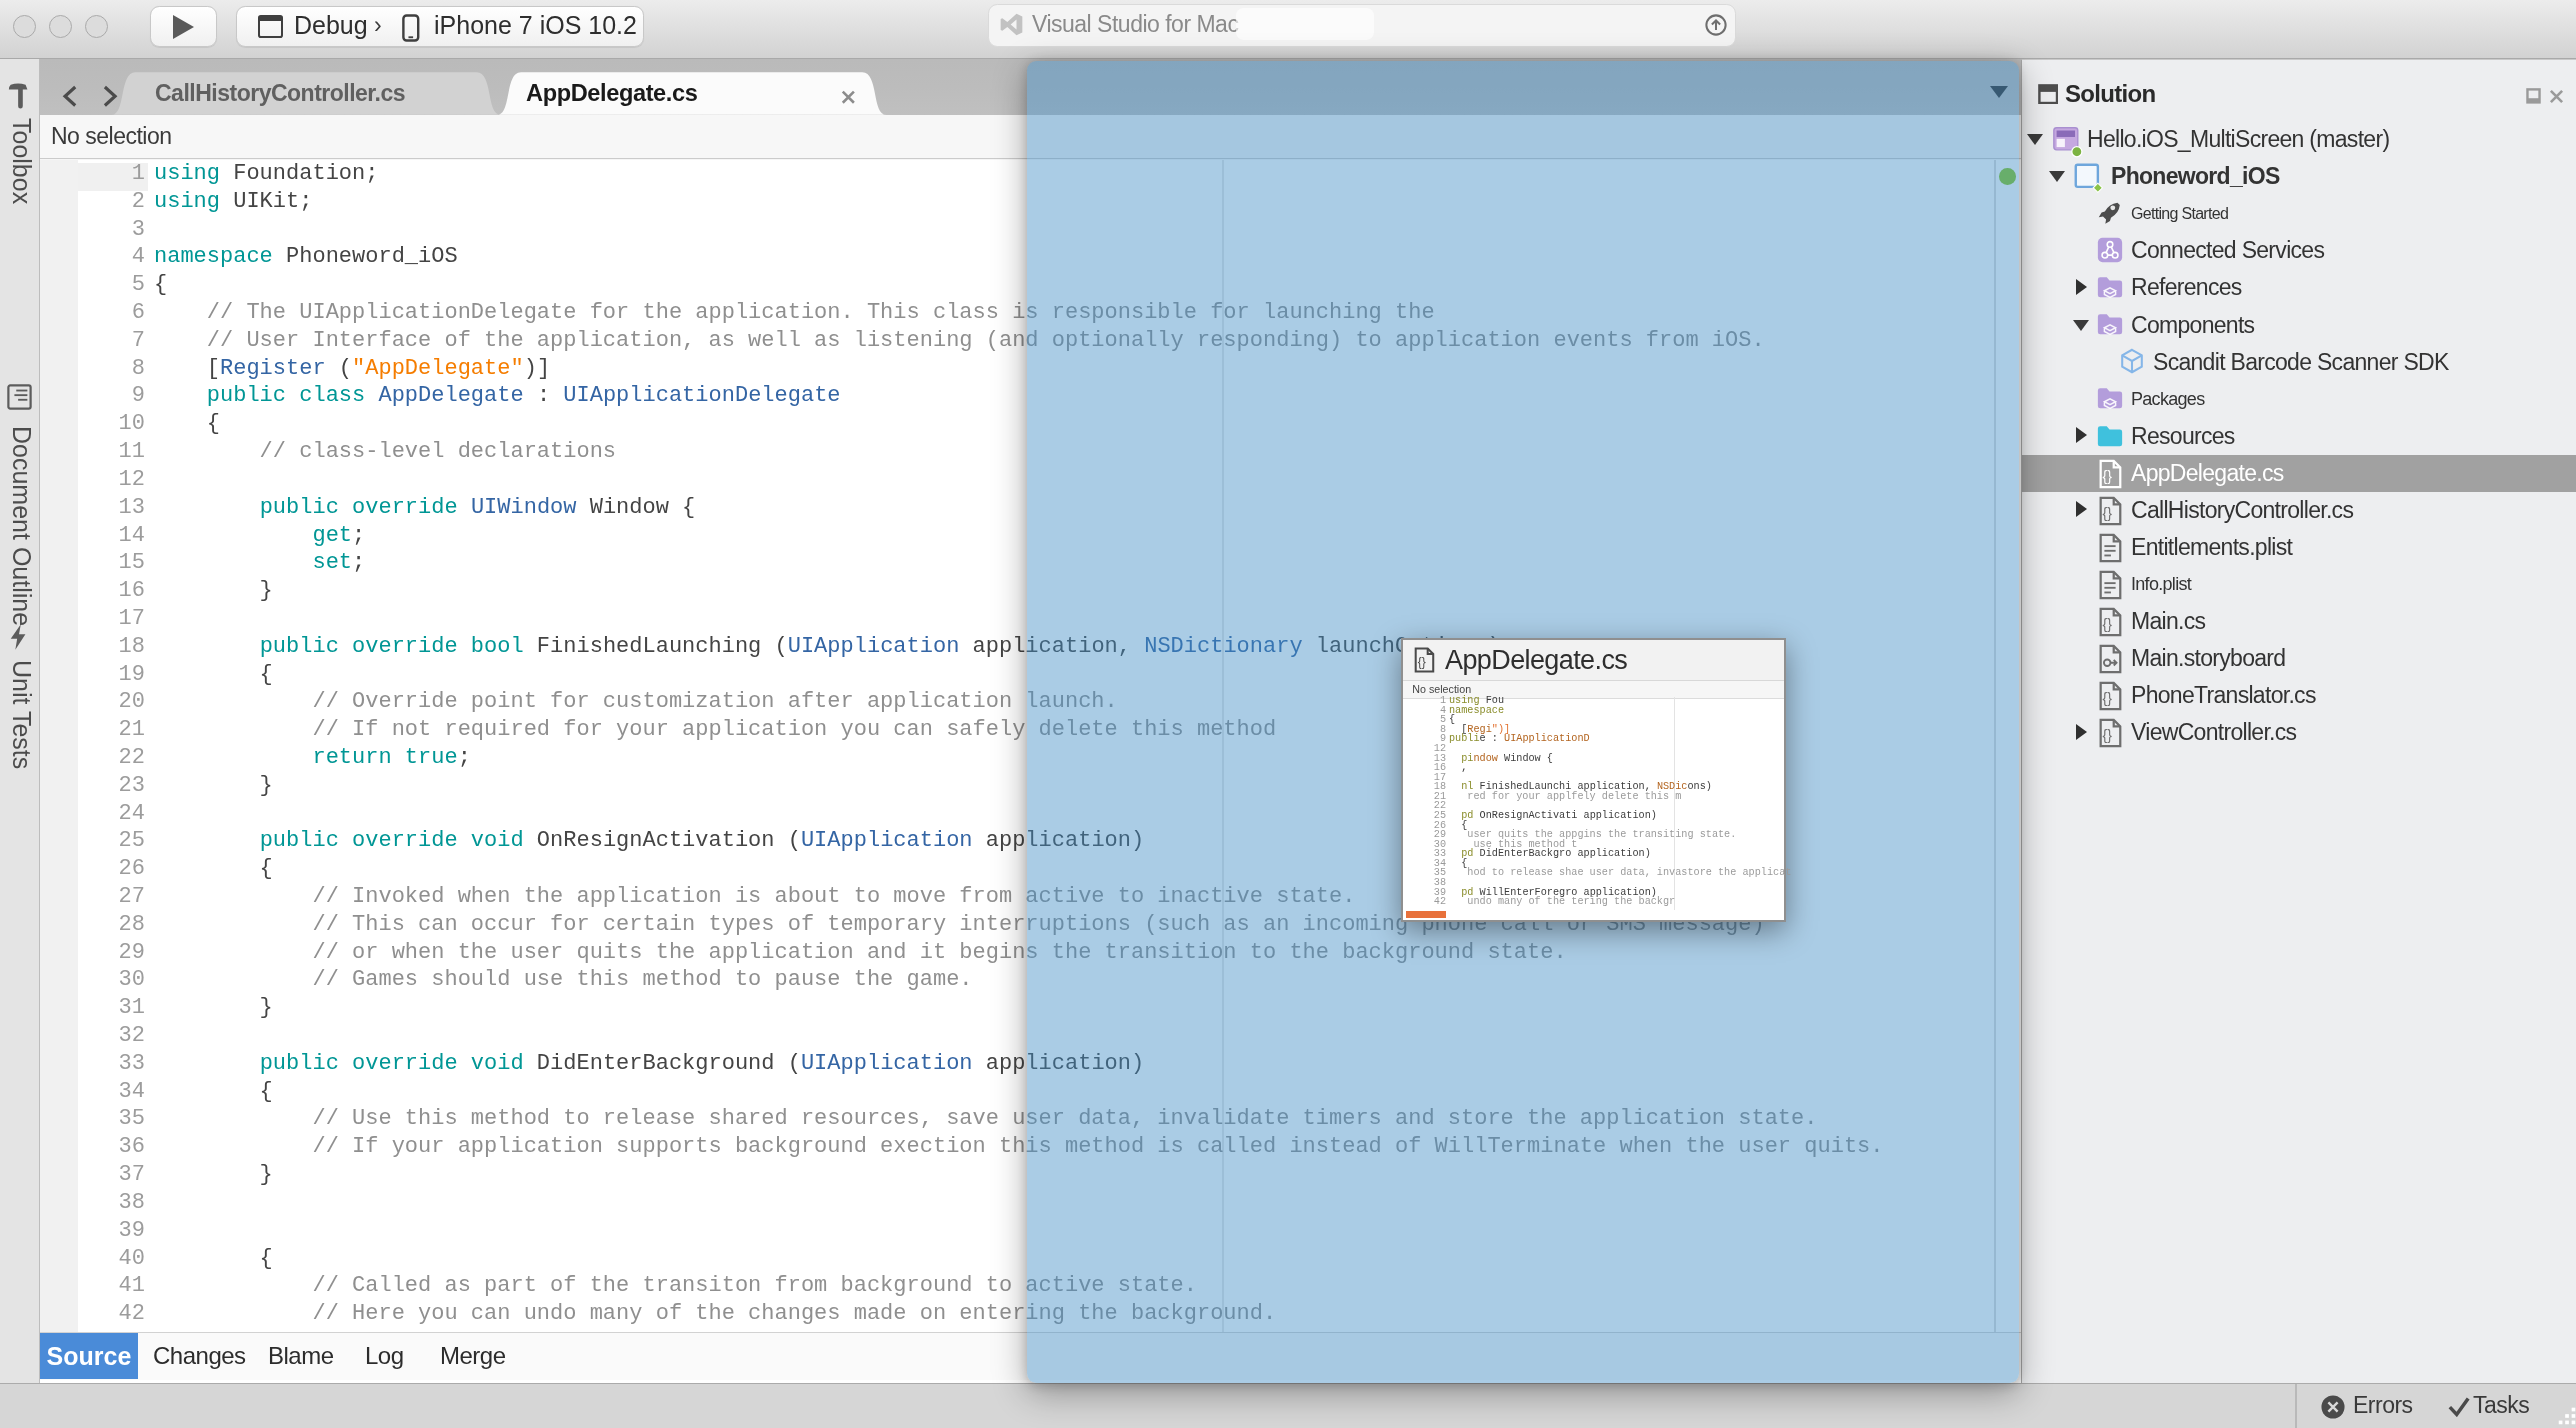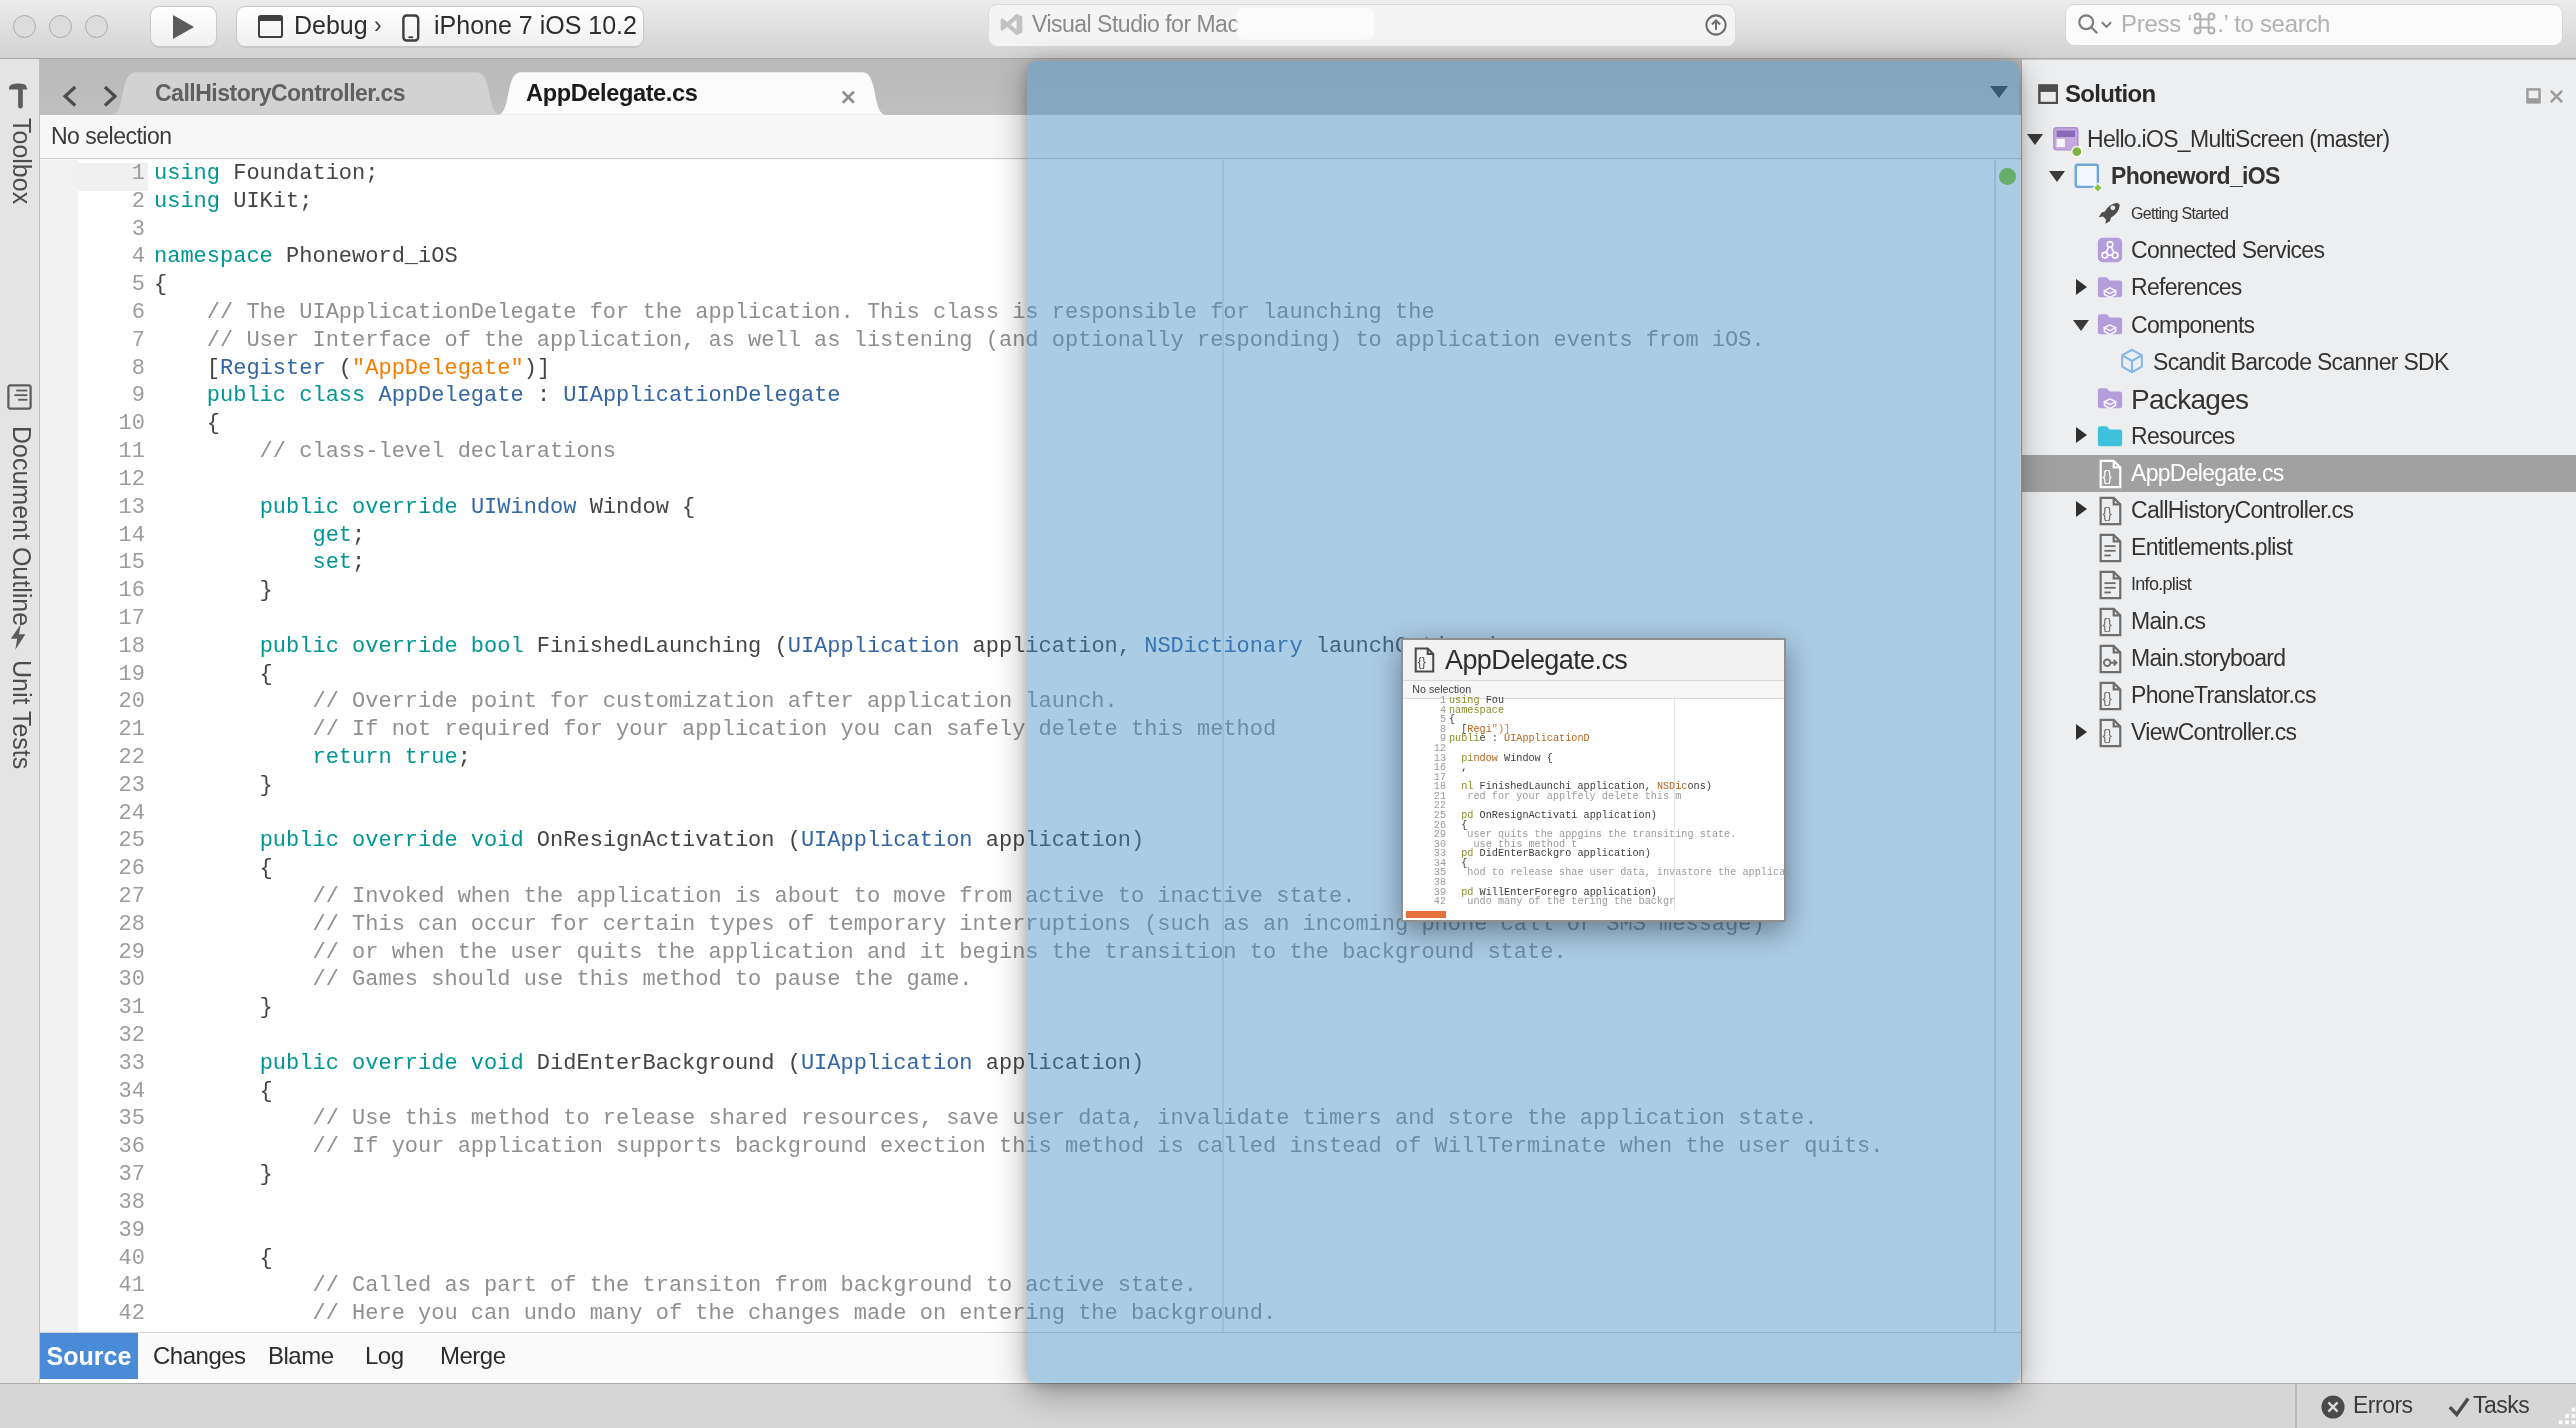--- a/index.html
+++ b/index.html
@@ -91,36 +91,20 @@
     <div id="capsule">
       <svg style="position:absolute;left:10.2px;top:7.4px" width="25" height="25" viewBox="0 0 30 30">
           <path d="M21 2 L10 12 L4 7.5 L2 8.5 v13 l2 1 L10 18 l11 10 7-3.5 v-19 z M21 9 v12 l-7 -6 z" fill="#c2c2c2"></path>
         </svg>
       <div style="position:absolute;left:43px;top:0;height:39px;line-height:39px;font-size:23px;letter-spacing:-0.5px;color:#8a8a8a">Visual Studio for Mac</div>
       <div style="position:absolute;left:247px;top:3.7px;width:138px;height:31.5px;background:rgba(255,255,255,0.62);border-radius:7.4px"></div>
       <svg style="position:absolute;left:716px;top:9.3px" width="22" height="22" viewBox="0 0 24 24">
           <circle cx="12" cy="12" r="10.5" fill="none" stroke="#6e6e6e" stroke-width="2.2"></circle>
           <path d="M12 17.5 v-10 M7.5 11.5 L12 7 l4.5 4.5" fill="none" stroke="#6e6e6e" stroke-width="2.2"></path>
         </svg>
-    </div>
-    <div id="search">
-      <svg style="position:absolute;left:10.2px;top:8.3px" width="37" height="24" viewBox="0 0 40 26">
-          <circle cx="11" cy="10" r="7.5" fill="none" stroke="#7e7e7e" stroke-width="2.4"></circle>
-          <line x1="16.5" y1="15.5" x2="23" y2="22" stroke="#7e7e7e" stroke-width="2.4"></line>
-          <path d="M28 10 l5 5 5 -5" fill="none" stroke="#7e7e7e" stroke-width="2.2"></path>
-        </svg>
-      <div style="position:absolute;left:55px;top:0;height:38px;line-height:38px;font-size:24px;letter-spacing:-0.3px;color:#b2b2b2">Press ‘<svg width="25" height="25" viewBox="0 0 27 27" style="vertical-align:-4.6px">
-            <g fill="none" stroke="#b2b2b2" stroke-width="2.2">
-              <rect x="9" y="9" width="9" height="9"></rect>
-              <circle cx="6" cy="6" r="3.2"></circle>
-              <circle cx="21" cy="6" r="3.2"></circle>
-              <circle cx="6" cy="21" r="3.2"></circle>
-              <circle cx="21" cy="21" r="3.2"></circle>
-            </g>
-          </svg>.’ to search</div>
     </div>
   </div>
 
   <div class="abs" id="rail">
     <svg style="position:absolute;left:6.5px;top:22px" width="26" height="28" viewBox="0 0 28 30">
         <path d="M4 4 q8 -3 16 0 l2 5 -5 0 0 18 q0 2.5 -2.5 2.5 t-2.5 -2.5 l0 -18 -10 0 q0 -3 2 -5 z" fill="#5c5c5c"></path>
       </svg>
     <div class="vtext" style="top:59px">Toolbox</div>
     <svg style="position:absolute;left:7.4px;top:325px" width="25" height="26" viewBox="0 0 27 28">
         <rect x="1.5" y="1.5" width="24" height="25" rx="2" fill="none" stroke="#5c5c5c" stroke-width="2.4"></rect>
@@ -299,21 +283,21 @@
 <div style="position:absolute;left:109px;top:247px;height:37px;line-height:37px;font-size:23px;letter-spacing:-0.7px;font-weight:normal;color:#333;white-space:nowrap">Components</div>
 <div style="position:absolute;left:96px;top:287px;width:28px;height:30px"><svg width="28" height="28" viewBox="0 0 30 30">
             <path d="M15 3 l10.5 6 v12 l-10.5 6 -10.5 -6 v-12 z" fill="none" stroke="#85b6e8" stroke-width="2.2"></path>
             <path d="M4.5 9 L15 15 l10.5 -6 M15 15 v12" fill="none" stroke="#85b6e8" stroke-width="2.2"></path>
           </svg></div>
 <div style="position:absolute;left:131px;top:284px;height:37px;line-height:37px;font-size:23px;letter-spacing:-0.7px;font-weight:normal;color:#333;white-space:nowrap">Scandit Barcode Scanner SDK</div>
 <div style="position:absolute;left:74px;top:324px;width:28px;height:30px"><svg width="28" height="28" viewBox="0 0 30 30">
             <path d="M2 7 q0-2.5 2.5-2.5 h7 l3 3.5 h11 q2.5 0 2.5 2.5 v13 q0 2.5 -2.5 2.5 h-21 q-2.5 0 -2.5 -2.5 z" fill="#b39ddb"></path>
             <path d="M9 19 l6-3.2 6 3.2 -6 3.2 z M9 19 v4 l6 3.2 6 -3.2 v-4" fill="none" stroke="#ffffff" stroke-width="1.6" opacity="0.9"></path>
           </svg></div>
-<div style="position:absolute;left:109px;top:321px;height:37px;line-height:37px;font-size:28px;letter-spacing:-0.7px;font-weight:normal;color:#333;white-space:nowrap">Packages</div>
+<div style="position:absolute;left:109px;top:321px;height:37px;line-height:37px;font-size:18px;letter-spacing:-0.7px;font-weight:normal;color:#333;white-space:nowrap">Packages</div>
 <div style="position:absolute;left:54px;top:367px;width:0;height:0;border-top:8.3px solid transparent;border-bottom:8.3px solid transparent;border-left:11px solid #2f2f2f"></div>
 <div style="position:absolute;left:74px;top:362px;width:28px;height:30px"><svg width="28" height="28" viewBox="0 0 30 30">
             <path d="M2 7 q0-2.5 2.5-2.5 h7 l3 3.5 h11 q2.5 0 2.5 2.5 v13 q0 2.5 -2.5 2.5 h-21 q-2.5 0 -2.5 -2.5 z" fill="#3fc1dd"></path>
           </svg></div>
 <div style="position:absolute;left:109px;top:358px;height:37px;line-height:37px;font-size:23px;letter-spacing:-0.7px;font-weight:normal;color:#333;white-space:nowrap">Resources</div>
 <div style="position:absolute;left:0;top:395px;width:555px;height:37px;background:#a1a1a1"></div>
 <div style="position:absolute;left:74px;top:399px;width:28px;height:30px"><svg width="28" height="30" viewBox="0 0 30 32">
             <path d="M5 2 h14 l7 7 v21 h-21 z" fill="none" stroke="#ffffff" stroke-width="2.4"></path>
             <path d="M19 2 l0 7 l7 0" fill="none" stroke="#ffffff" stroke-width="2.4"></path>
             <text x="12" y="23" font-size="15" font-family="Liberation Sans" fill="#ffffff" text-anchor="middle">{}</text>

